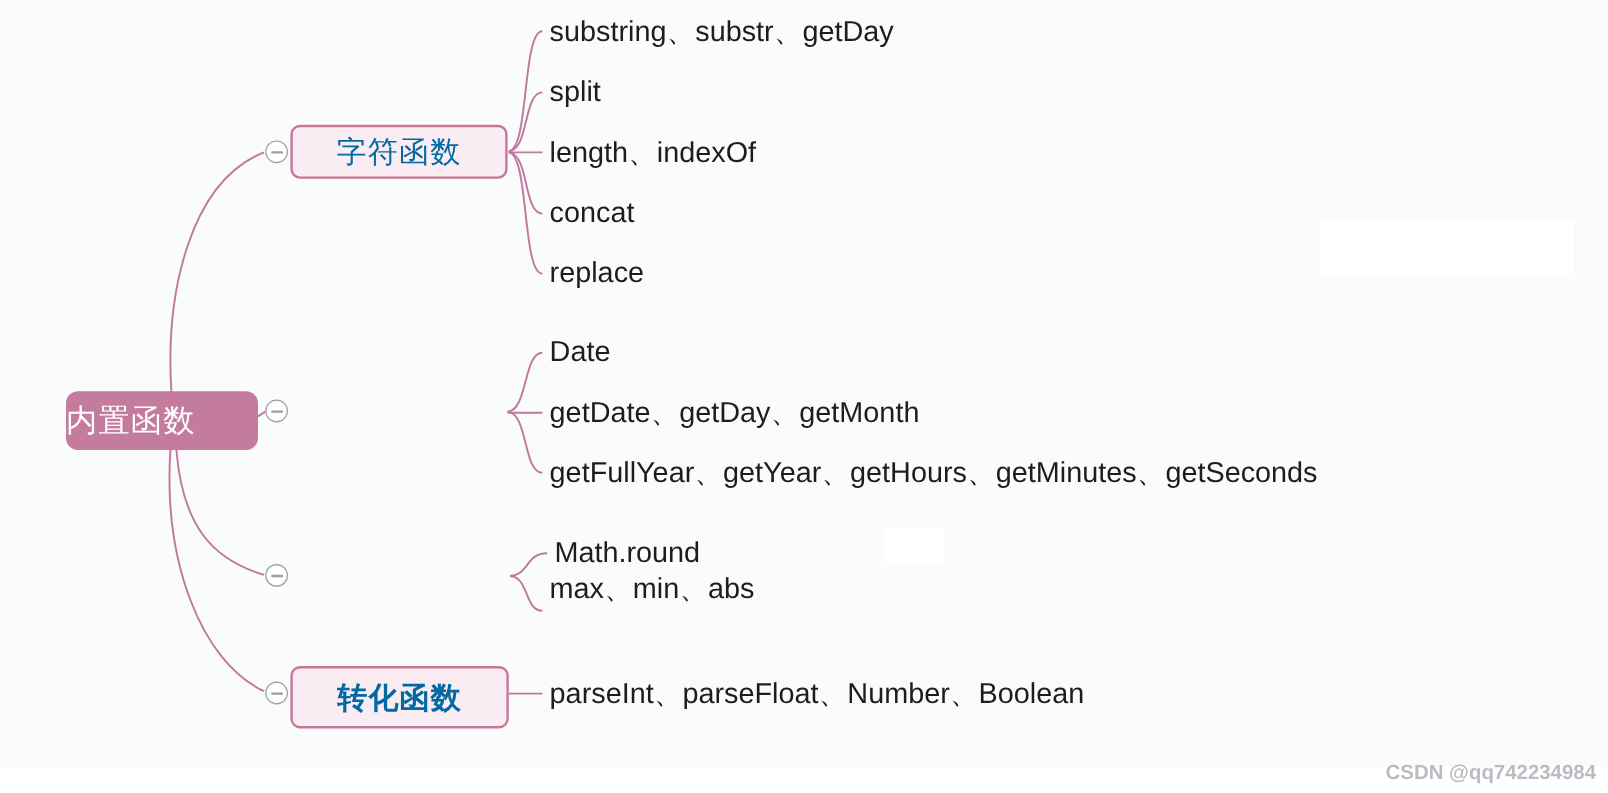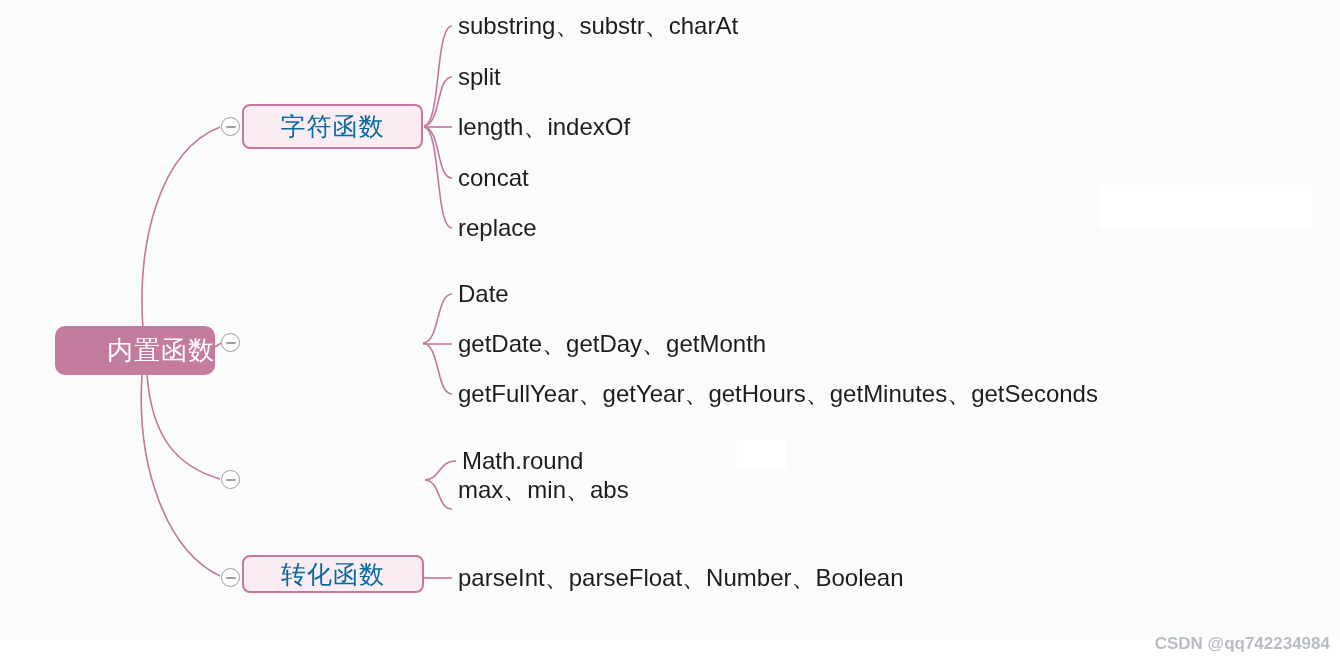--- a/index.html
+++ b/index.html
@@ -8,21 +8,21 @@
     width:1340px;height:661px;
     background:#fafbfb;
     overflow:hidden;
     font-family:"Liberation Sans","DejaVu Sans",sans-serif;
   }
   .connectors{position:absolute;left:0;top:0;width:1340px;height:661px;pointer-events:none;}
   .connectors path{fill:none;stroke:#c0789e;stroke-width:1.6;}
   .root-node{
     position:absolute;left:55px;top:326px;width:160px;height:49px;
     background:#c47c9e;border-radius:10px;
-    color:#ffffff;font-size:26px;line-height:49px;text-align:right;
+    color:#ffffff;font-size:26px;line-height:49px;text-align:left;
     letter-spacing:1px;cursor:default;
   }
   .branch-node{
     position:absolute;width:181px;height:45px;box-sizing:border-box;
     background:#faecf3;border:2px solid #c9769e;border-radius:8px;
     color:#0369a1;font-size:25px;text-align:center;
     display:flex;align-items:center;justify-content:center;
     letter-spacing:1px;
   }
   .collapse{
@@ -79,23 +79,23 @@
       <div class="bar"></div>
     </div>
   <div class="collapse" style="left:221px;top:470px;">
       <div class="bar"></div>
     </div>
   <div class="collapse" style="left:221px;top:568px;">
       <div class="bar"></div>
     </div>
 
   <div class="branch-node" style="left:242px;top:104px;">字符函数</div>
-  <div class="branch-node" style="left:242px;top:555px;height:38px;width:182px;">转化函数</div>
+  <div class="branch-node" style="left:242px;top:555px;height:52px;width:182px;font-weight:bold;">转化函数</div>
 
-  <div class="leaf" style="top:26px;">substring、substr、charAt</div>
+  <div class="leaf" style="top:26px;">substring、substr、getDay</div>
   <div class="leaf" style="top:77px;">split</div>
   <div class="leaf" style="top:127px;">length、indexOf</div>
   <div class="leaf" style="top:178px;">concat</div>
   <div class="leaf" style="top:228px;">replace</div>
 
   <div class="leaf" style="top:294px;">Date</div>
   <div class="leaf" style="top:344px;">getDate、getDay、getMonth</div>
   <div class="leaf" style="top:394px;">getFullYear、getYear、getHours、getMinutes、getSeconds</div>
 
   <div class="leaf" style="top:461px;left:462px;">Math.round</div>

